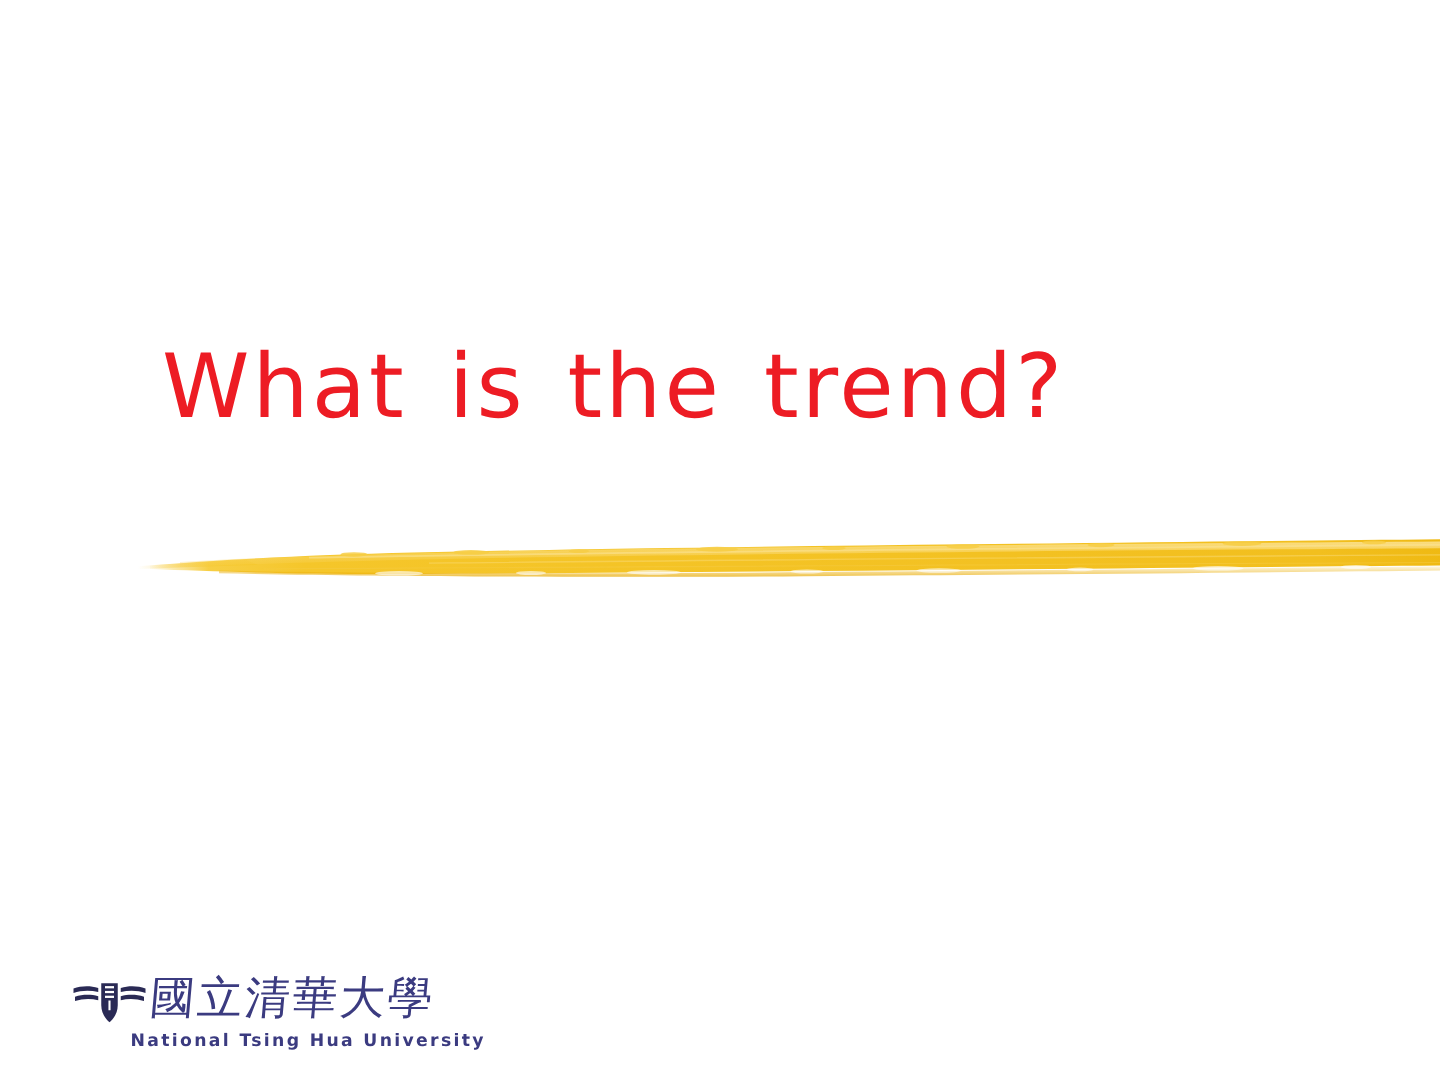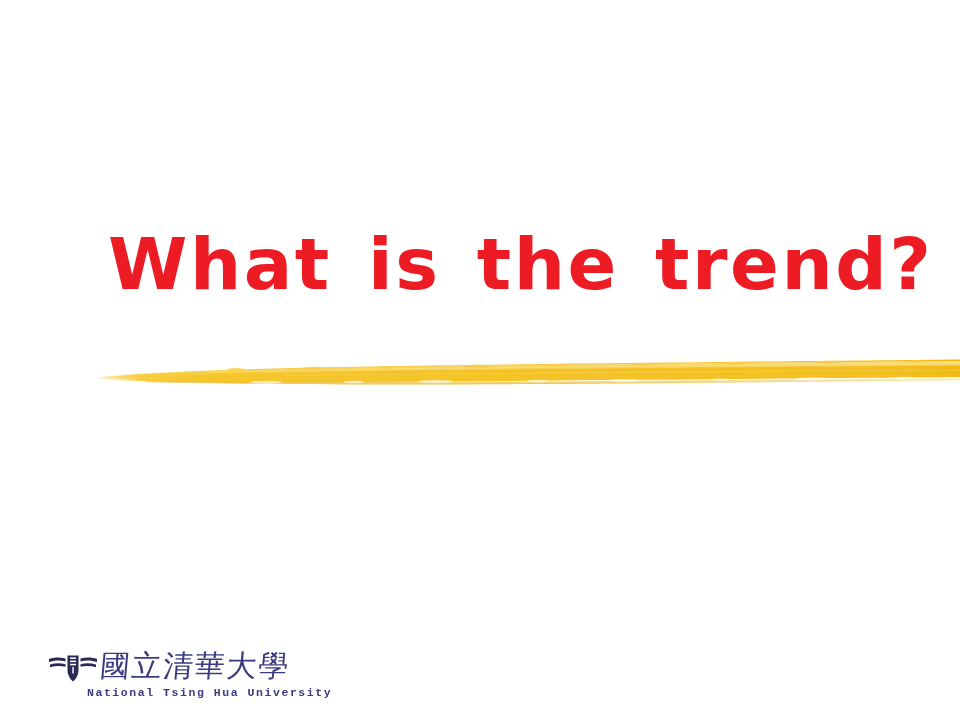--- a/index.html
+++ b/index.html
@@ -20,22 +20,22 @@
     overflow: hidden;
   }
 
   
   .title {
     position: absolute;
     left: 108px;
     top: 228px;
     width: 740px;
     font-family: "DejaVu Sans", sans-serif;
-    font-size: 72px;
-    font-weight: 700;
+    font-size: 59px;
+    font-weight: 400;
     line-height: 1.0;
     letter-spacing: 0.035em;
     word-spacing: 0.12em;
     white-space: nowrap;
     -webkit-font-smoothing: antialiased;
   }
 
   
   .brush-wrap {
     position: absolute;
@@ -218,16 +218,16 @@
             <rect x="22.0" y="10.6" width="6.0" height="1.5"></rect>
             <rect x="22.0" y="13.8" width="6.0" height="1.5"></rect>
             <rect x="24.3" y="17.0" width="1.4" height="6.5"></rect>
           </g>
         </svg>
       </span>
 
       <span class="logo-cn" style="color: rgb(59, 59, 128);">國立清華大學</span>
     </div>
 
-    <span class="logo-en" style="color: rgb(59, 59, 128); font-family: Liberation Mono, monospace;">National Tsing Hua University</span>
+    <span class="logo-en" style="color: rgb(59, 59, 128);">National Tsing Hua University</span>
   </div>
 
 </div>
 
 </body></html>

